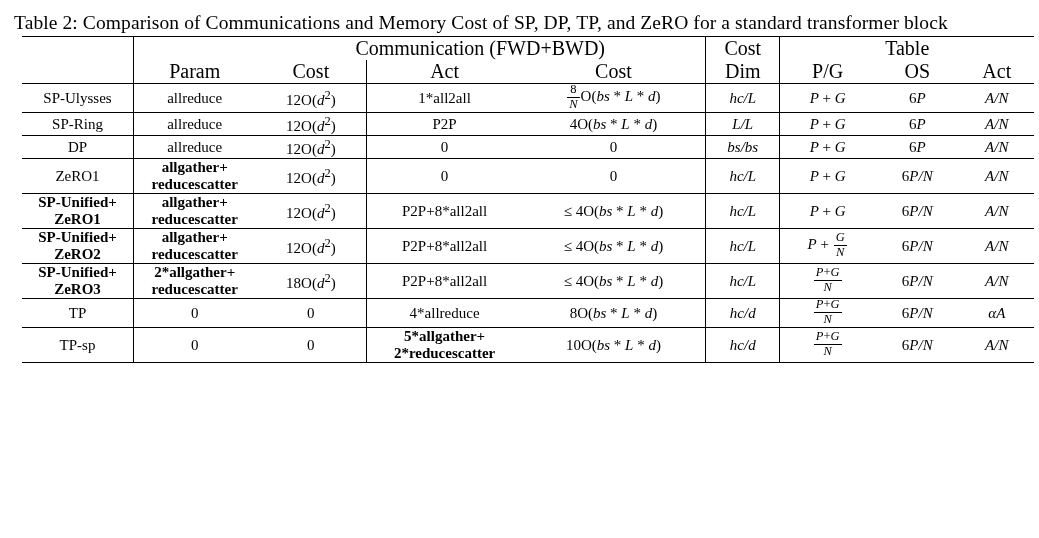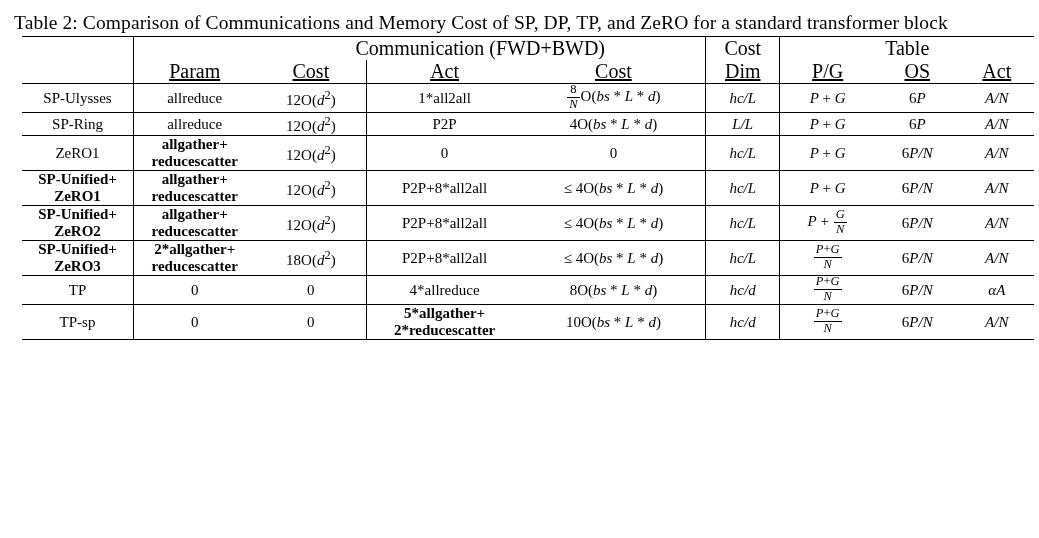--- a/index.html
+++ b/index.html
@@ -41,21 +41,21 @@
   }
   .rule-top td { border-top: 1.6px solid #000; }
   .rule-mid td { border-top: 1.1px solid #000; }
   .rule-bottom td { border-bottom: 1.6px solid #000; }
 
   thead td {
     font-weight: bold;
     font-size: 20px;
   }
   .hdr-row1 td { padding: 6px 2px 1px 2px; }
-  .hdr-row2 td { padding: 0 2px 7px 2px; text-decoration: underline; }
+  .hdr-row2 td { padding: 0 2px 7px 2px; }
 
   tbody td {
     padding: 9px 4px;
     line-height: 17px;
   }
   .vline-l { border-left: 1.1px solid #000; }
   .math { font-family: "Liberation Serif", serif; font-style: italic; }
   .up { font-style: normal; }
   .frac {
     display: inline-block;
@@ -138,20 +138,31 @@
         <td class="vline-l">allreduce</td>
         <td>12<span class="math up">O</span>(<span class="math">d</span><sup>2</sup>)</td>
         <td class="vline-l">P2P</td>
         <td>4<span class="math up">O</span>(<span class="math">bs</span> * <span class="math">L</span> * <span class="math">d</span>)</td>
         <td class="vline-l"><span class="math">L/L</span></td>
         <td class="vline-l"><span class="math">P</span> + <span class="math">G</span></td>
         <td>6<span class="math">P</span></td>
         <td><span class="math">A/N</span></td>
       </tr>
 
+      <tr class="rule-mid">
+        <td>DP</td>
+        <td class="vline-l">allreduce</td>
+        <td>12<span class="math up">O</span>(<span class="math">d</span><sup>2</sup>)</td>
+        <td class="vline-l">0</td>
+        <td>0</td>
+        <td class="vline-l"><span class="math">bs/bs</span></td>
+        <td class="vline-l"><span class="math">P</span> + <span class="math">G</span></td>
+        <td>6<span class="math">P</span></td>
+        <td><span class="math">A/N</span></td>
+      </tr>
 
       <tr class="rule-mid">
         <td>ZeRO1</td>
         <td class="vline-l">
           <span class="two-line">allgather+</span>
           <span class="two-line">reducescatter</span>
         </td>
         <td>12<span class="math up">O</span>(<span class="math">d</span><sup>2</sup>)</td>
         <td class="vline-l">0</td>
         <td>0</td>

